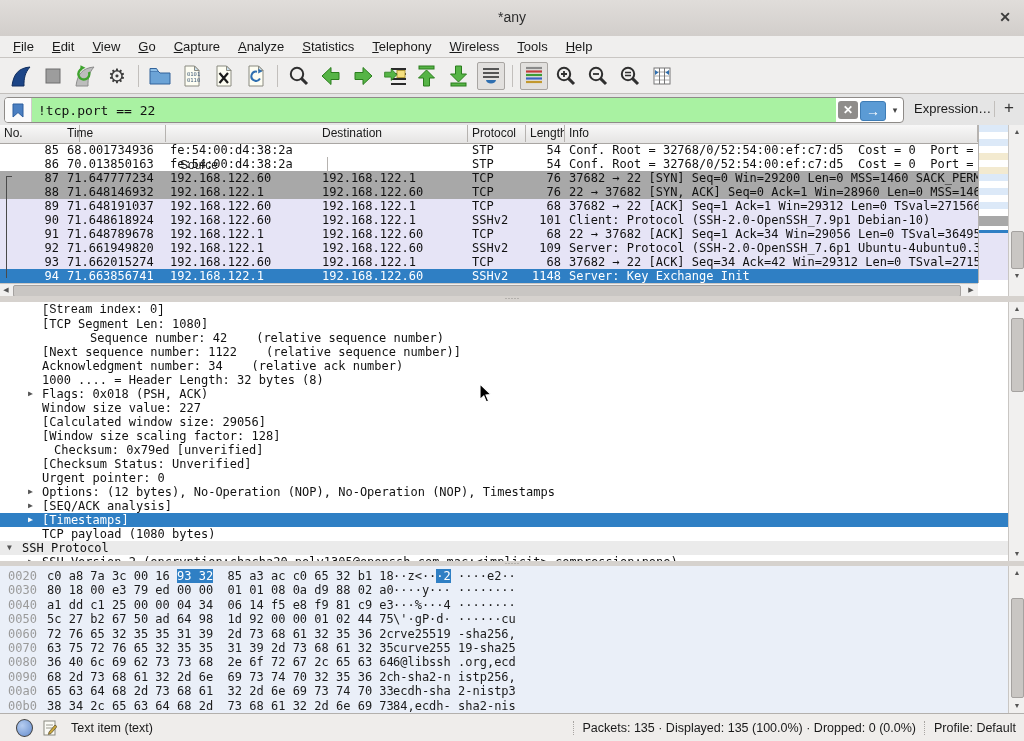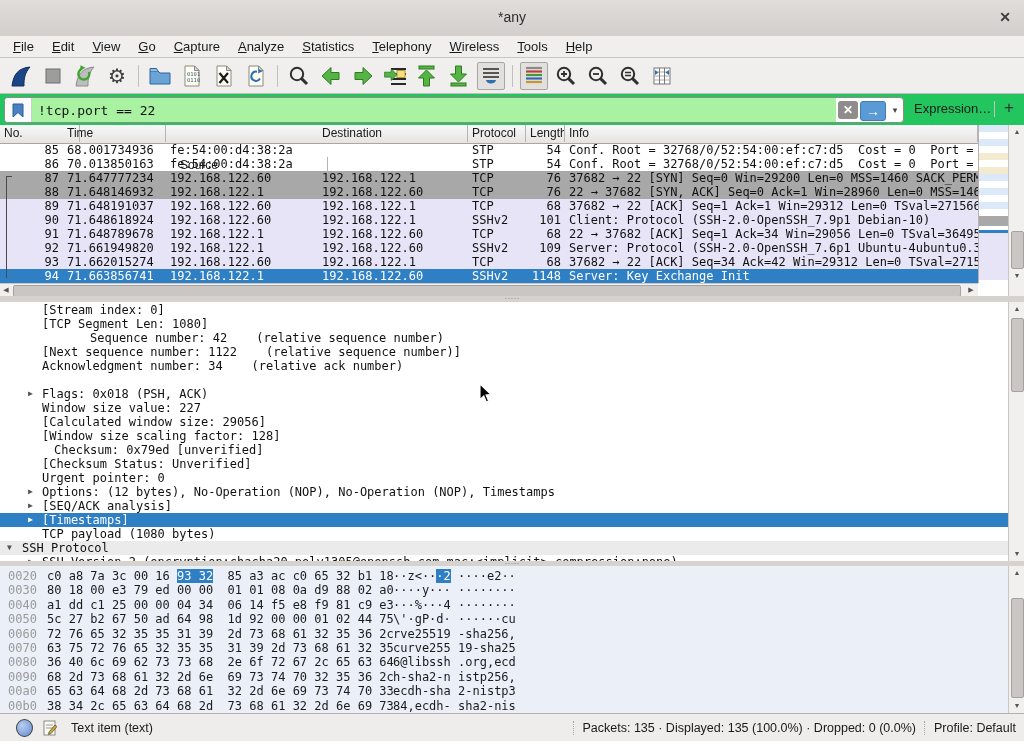--- a/index.html
+++ b/index.html
@@ -18,21 +18,21 @@
            display:flex;align-items:center;padding-left:4px;box-sizing:border-box;}
   .mi{padding:2px 9px;color:#1a1a1a;}
   .mi::first-letter{text-decoration:underline;}
   
   .toolbar{left:0;top:58px;width:1024px;height:36px;background:#f0efee;border-bottom:1px solid #c2bfbc;
            display:flex;align-items:center;padding-left:5px;box-sizing:border-box;}
   .tbtn{width:28px;height:28px;display:flex;align-items:center;justify-content:center;margin:0 2px;}
   .tbtn.pressed{background:#e2e0de;border:1px solid #a8a5a2;border-radius:2px;width:26px;height:26px;}
   .tsep{width:1px;height:22px;background:#c2bfbc;margin:0 5px;}
   
-  .filterbar{left:0;top:94px;width:1024px;height:31px;background:#22c55e;border-bottom:1px solid #b4b1ae;}
+  .filterbar{left:0;top:94px;width:1024px;height:31px;background:#e5e5e5;border-bottom:1px solid #b4b1ae;}
   .fwrap{position:absolute;left:4px;top:3px;width:898px;height:24px;background:#fff;
          border:1px solid #8e8b88;border-radius:4px;overflow:hidden;display:flex;align-items:stretch;}
   .fbook{width:26px;display:flex;align-items:center;justify-content:center;background:#fbfbfb;
          border-right:1px solid #d0cdca;}
   .finput{flex:1;border:0;outline:0;font-family:"DejaVu Sans Mono",monospace;font-size:13px;
           padding:0 6px;color:#111;}
   .fclear{width:20px;height:18px;margin:3px 1px 3px 2px;background:#8f8d8b;border-radius:3px;color:#fff;
           display:flex;align-items:center;justify-content:center;font-size:12px;font-weight:bold;}
   .fapply{width:24px;height:18px;margin:3px 1px;background:#5b9bd5;border:1px solid #3e7cb5;border-radius:3px;
           color:#fff;display:flex;align-items:center;justify-content:center;font-size:14px;font-weight:bold;}
@@ -331,25 +331,26 @@
     <div class="hscroll">
       <span class="harrow" style="left:0;">◀</span>
       <span class="hthumb"></span>
       <span class="harrow" style="left:965px;">▶</span>
     </div>
   </div>
 
   <div class="split abs" style="top:296px;height:6px;">·····</div>
 
   <div class="details abs" id="details">
-      <div class="dline mono" style="top: 1px;"><span style="position: absolute; left: 42px;">[Stream index: 0]</span></div>
+      <div class="dline mono" style="top: 1px; font-family: Liberation Mono, monospace;"><span style="position: absolute; left: 42px;">[Stream index: 0]</span></div>
       <div class="dline mono" style="top: 15px;"><span style="position: absolute; left: 42px;">[TCP Segment Len: 1080]</span></div>
       <div class="dline mono" style="top: 29px; margin-left: 48px;"><span style="position: absolute; left: 42px;">Sequence number: 42    (relative sequence number)</span></div>
       <div class="dline mono" style="top: 43px;"><span style="position: absolute; left: 42px;">[Next sequence number: 1122    (relative sequence number)]</span></div>
       <div class="dline mono" style="top: 57px;"><span style="position: absolute; left: 42px;">Acknowledgment number: 34    (relative ack number)</span></div>
+      <div class="dline mono" style="top: 71px;"><span style="position: absolute; left: 42px;">1000 .... = Header Length: 32 bytes (8)</span></div>
       <div class="dline mono" style="top: 85px;"><span class="tri" style="left: 28px;">▶</span><span style="position: absolute; left: 42px;">Flags: 0x018 (PSH, ACK)</span></div>
       <div class="dline mono" style="top: 99px;"><span style="position: absolute; left: 42px;">Window size value: 227</span></div>
       <div class="dline mono" style="top: 113px;"><span style="position: absolute; left: 42px;">[Calculated window size: 29056]</span></div>
       <div class="dline mono" style="top: 127px;"><span style="position: absolute; left: 42px;">[Window size scaling factor: 128]</span></div>
       <div class="dline mono" style="top: 141px; margin-left: 12px;"><span style="position: absolute; left: 42px;">Checksum: 0x79ed [unverified]</span></div>
       <div class="dline mono" style="top: 155px; text-align: center;"><span style="position: absolute; left: 42px;">[Checksum Status: Unverified]</span></div>
       <div class="dline mono" style="top: 169px;"><span style="position: absolute; left: 42px;">Urgent pointer: 0</span></div>
       <div class="dline mono" style="top: 183px;"><span class="tri" style="left: 28px;">▶</span><span style="position: absolute; left: 42px;">Options: (12 bytes), No-Operation (NOP), No-Operation (NOP), Timestamps</span></div>
       <div class="dline mono" style="top: 197px;"><span class="tri" style="left: 28px;">▶</span><span style="position: absolute; left: 42px;">[SEQ/ACK analysis]</span></div>
       <div class="dline mono d-sel" style="top: 211px;"><span class="tri" style="left: 28px;">▶</span><span style="position: absolute; left: 42px;">[Timestamps]</span></div>

